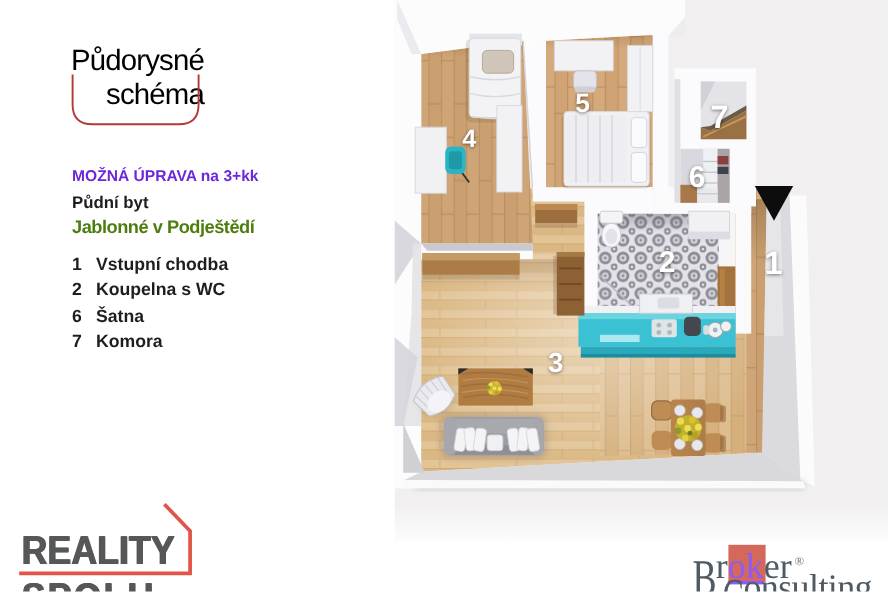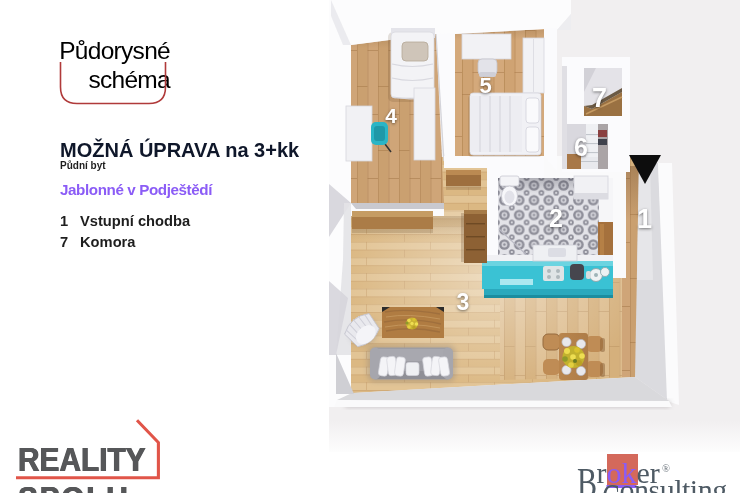--- a/index.html
+++ b/index.html
@@ -376,28 +376,30 @@
   </g>
   </g>
 </svg>
 
 <div class="abs" style="left:58px;top:35.5px;width:112px;text-align:right;font-size:24.5px;color:#000000;line-height:29.3px;letter-spacing:-0.7px;">Půdorysné<br>schéma</div>
 
 <svg class="abs" style="left:58px;top:60px" width="112" height="48" viewBox="0 0 112 48">
   <path d="M 2.5,2 L 2.5,27 Q 2.5,43.5 19,43.5 L 91,43.5 Q 107.5,43.5 107.5,27 L 107.5,2" fill="none" stroke="#b03a3a" stroke-width="1.6"></path>
 </svg>
 
-<div class="abs" style="left:60px;top:139px;font-size:20px;font-weight:bold;color:#0f172a;text-align:right;">MOŽNÁ ÚPRAVA na 3+kk</div>
-
-<div class="abs" style="left:60px;top:160px;font-size:10px;font-weight:bold;color:#1d1d1d;">Půdní byt</div>
-
-<div class="abs" style="left:60px;top:181px;font-size:15.2px;font-weight:bold;color:#8b5cf6;letter-spacing:-0.4px;">Jablonné v Podještědí</div>
+<div class="abs" style="left:60px;top:139px;font-size:13px;font-weight:bold;color:#6d28d9;text-align:right;">MOŽNÁ ÚPRAVA na 3+kk</div>
+
+<div class="abs" style="left:60px;top:160px;font-size:14px;font-weight:bold;color:#1d1d1d;">Půdní byt</div>
+
+<div class="abs" style="left:60px;top:181px;font-size:15.2px;font-weight:bold;color:#4d7c0f;letter-spacing:-0.4px;">Jablonné v Podještědí</div>
 
 <div class="abs" style="left:60px;top:210.5px;font-size:14.7px;color:#1e1e1e;line-height:21.5px;font-weight:bold;">
   <div><span style="display:inline-block;width:20px;">1</span>Vstupní chodba</div>
+  <div><span style="display:inline-block;width:20px;">2</span>Koupelna s WC</div>
+  <div><span style="display:inline-block;width:20px;">6</span>Šatna</div>
   <div><span style="display:inline-block;width:20px;">7</span>Komora</div>
 </div>
 
 <div class="abs" style="left:18px;top:443.4px;font-size:33.5px;font-weight:bold;color:#565759;line-height:33.5px;transform:scaleX(0.89);transform-origin:0 0;text-shadow:0.6px 0 0 #565759,-0.6px 0 0 #565759;">REALITY</div>
 <div class="abs" style="left:18px;top:481.8px;font-size:33.5px;font-weight:bold;color:#565759;line-height:33.5px;letter-spacing:2px;transform:scaleX(0.89);transform-origin:0 0;text-shadow:0.6px 0 0 #565759,-0.6px 0 0 #565759;">SPOLU</div>
 
 <svg class="abs" style="left:0;top:405px" width="200" height="88" viewBox="0 0 200 88">
   <path d="M 16,72.8 L 158.4,72.8 L 158.4,37.5 L 137,15.2" fill="none" stroke="#e15549" stroke-width="3.1"></path>
 </svg>
 

